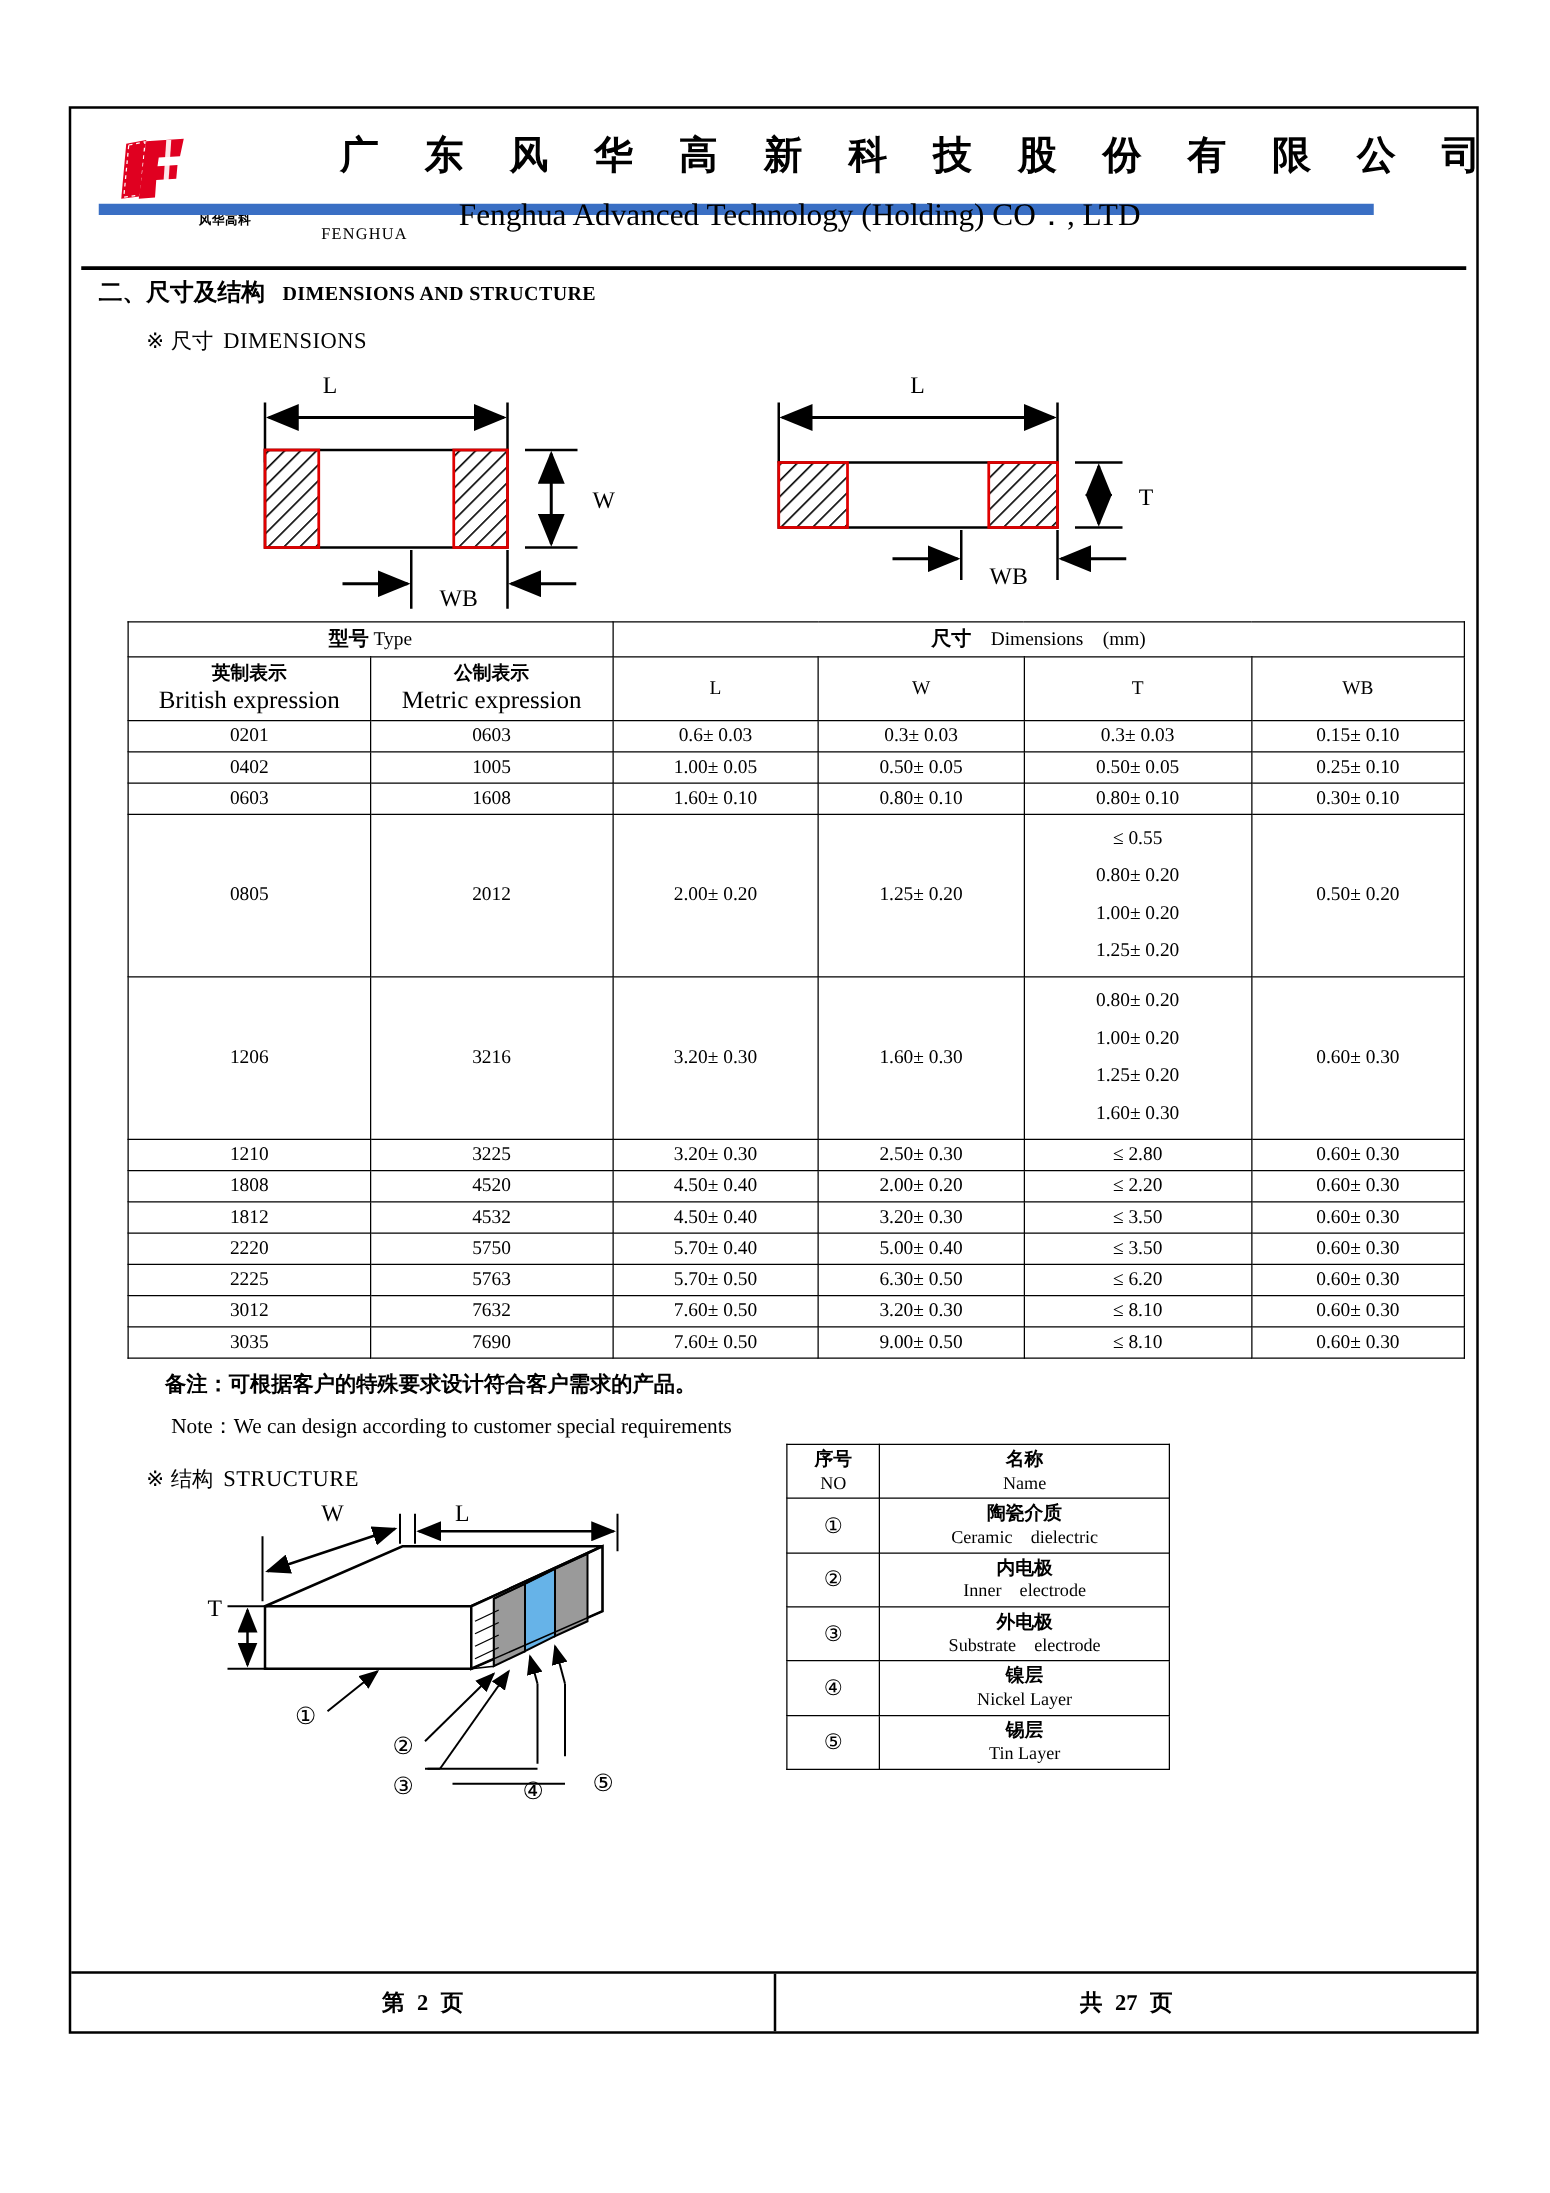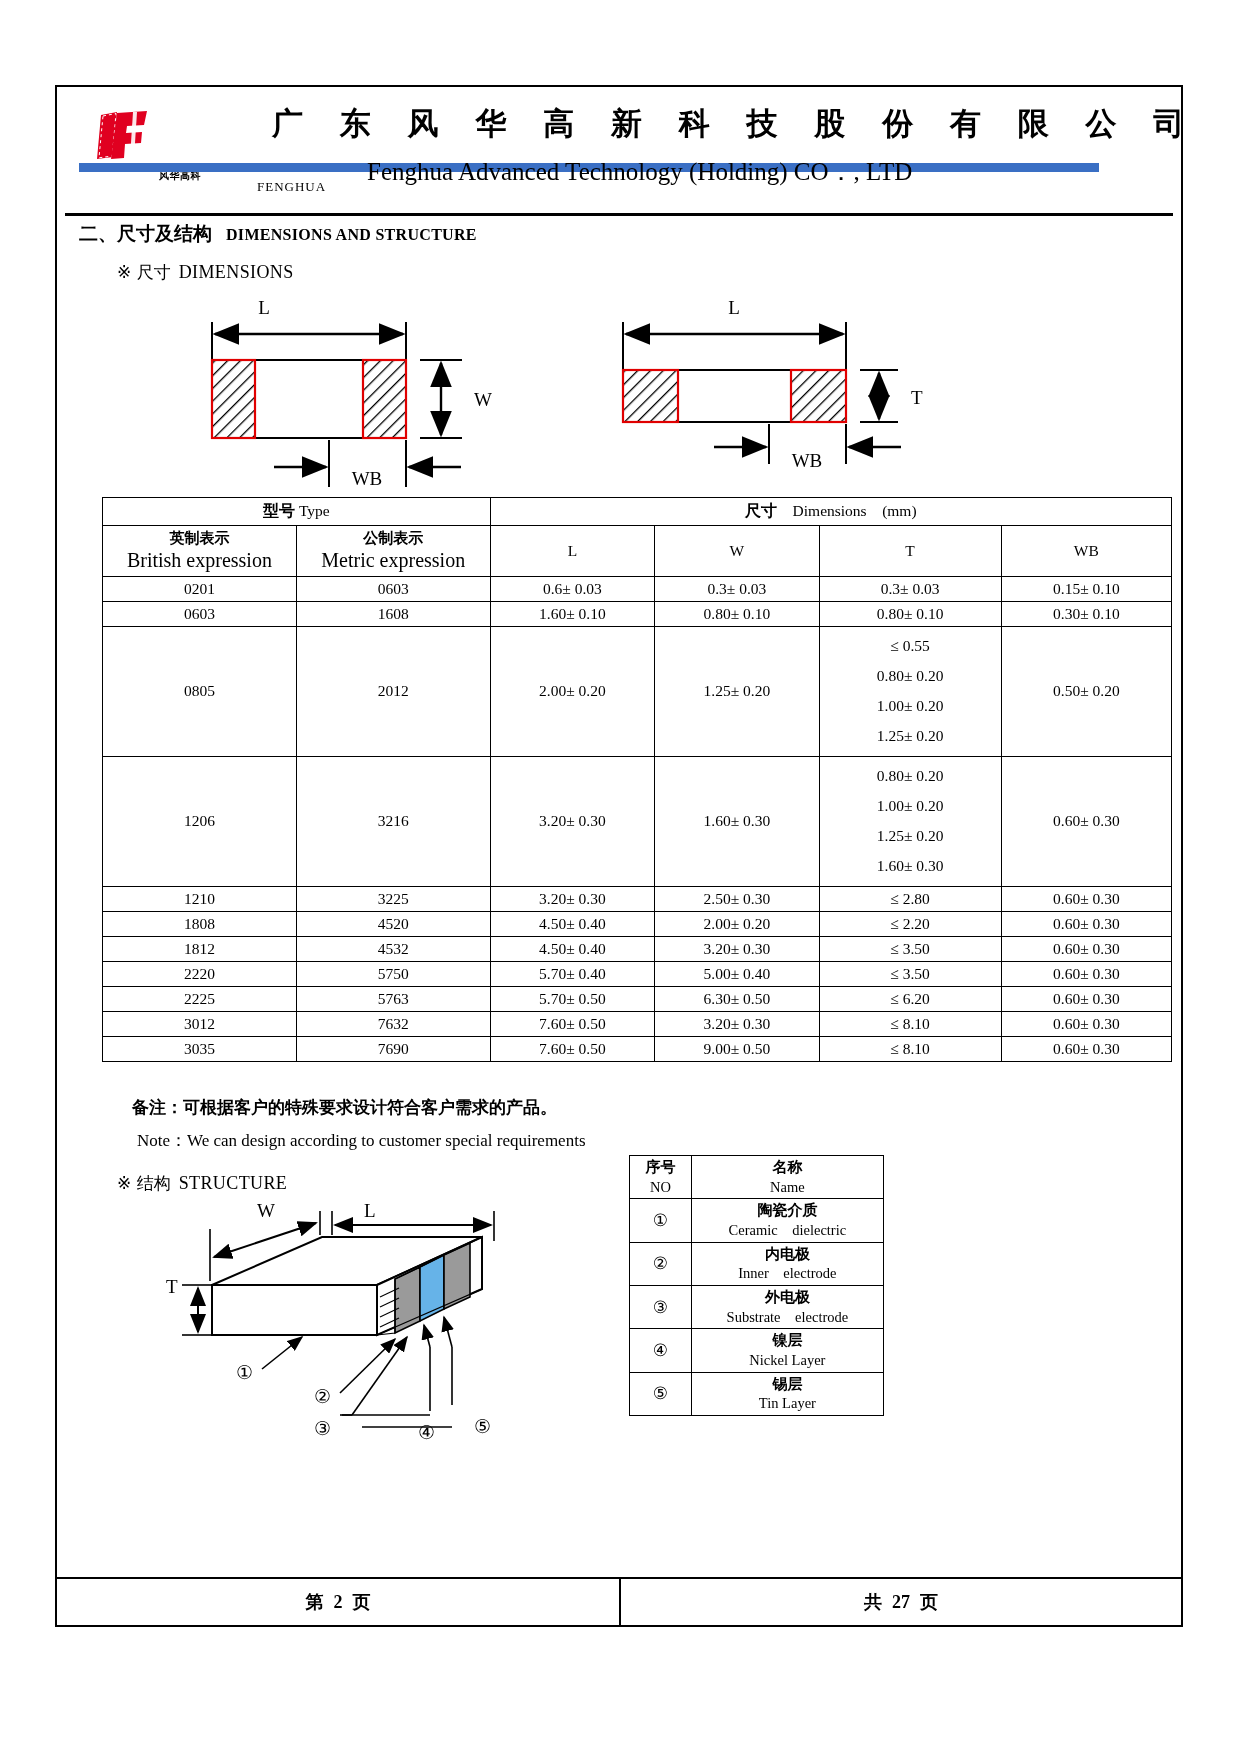--- a/index.html
+++ b/index.html
@@ -42,21 +42,21 @@
   col.c4{width:140px;} col.c5{width:155px;} col.c6{width:145px;}
 
   
   .note1{position:absolute;left:75px;top:1009px;font-size:17px;font-family:"DejaVu Sans",sans-serif;font-weight:bold;white-space:nowrap;}
   .note2{position:absolute;left:80px;top:1042px;font-size:17px;white-space:nowrap;}
 
   
   .struct{position:absolute;left:95px;top:1110px;width:480px;height:300px;}
 
   
-  table.legend{position:absolute;left:572px;top:1068px;width:255px;border-collapse:collapse;
+  table.legend{position:absolute;left:572px;top:1068px;width:307px;border-collapse:collapse;
                font-size:14.5px;font-family:"Liberation Serif",serif;}
   table.legend td{border:1.5px solid #000;text-align:center;vertical-align:middle;padding:2px 3px;}
   table.legend .cn{font-family:"DejaVu Sans",sans-serif;font-weight:bold;font-size:15px;display:block;line-height:1.3;}
   table.legend .en{display:block;line-height:1.3;font-size:14.5px;}
   table.legend .num{font-size:17px;}
   col.l1{width:62px;} col.l2{width:193px;}
 
   
   .foot{position:absolute;left:0;bottom:0;width:100%;height:48px;border-top:2px solid #000;box-sizing:border-box;}
   .foot .half{position:absolute;top:0;height:100%;display:flex;align-items:center;justify-content:center;font-size:18px;font-family:"DejaVu Sans",sans-serif;font-weight:bold;}
@@ -196,20 +196,28 @@
     <tbody id="dim-body">
         <tr>
           <td>0201</td>
           <td>0603</td>
           <td>0.6± 0.03</td>
           <td>0.3± 0.03</td>
           <td><span>0.3± 0.03</span></td>
           <td>0.15± 0.10</td>
         </tr>
         <tr>
+          <td>0402</td>
+          <td>1005</td>
+          <td>1.00± 0.05</td>
+          <td>0.50± 0.05</td>
+          <td><span>0.50± 0.05</span></td>
+          <td>0.25± 0.10</td>
+        </tr>
+        <tr>
           <td>0603</td>
           <td>1608</td>
           <td>1.60± 0.10</td>
           <td>0.80± 0.10</td>
           <td><span>0.80± 0.10</span></td>
           <td>0.30± 0.10</td>
         </tr>
         <tr>
           <td>0805</td>
           <td>2012</td>

